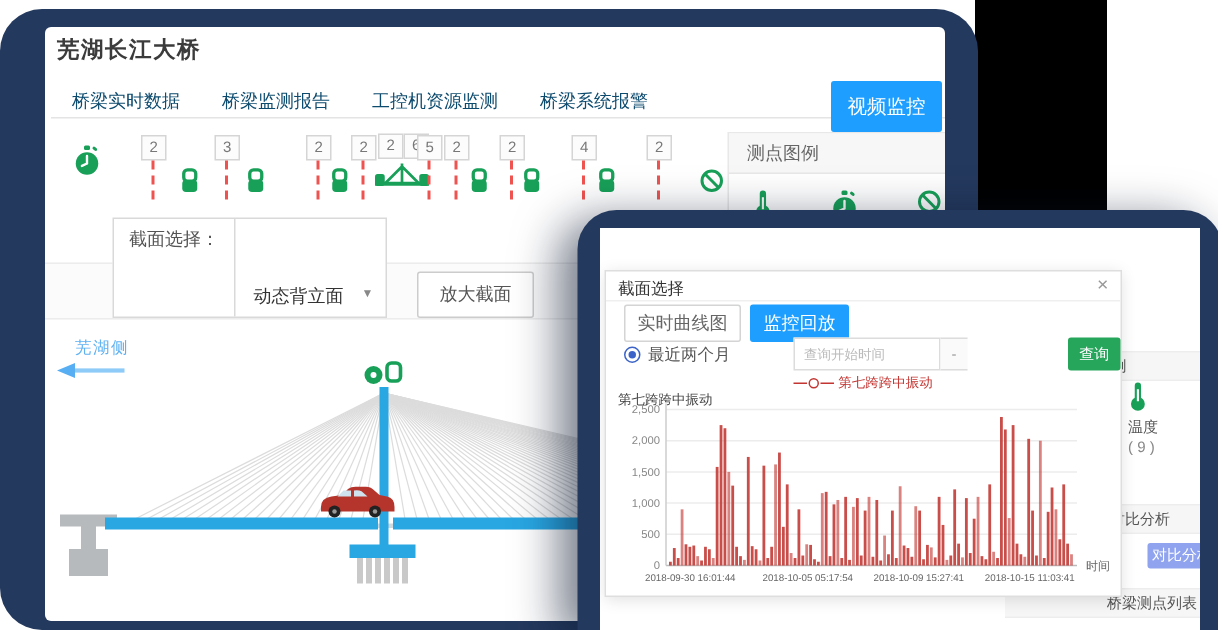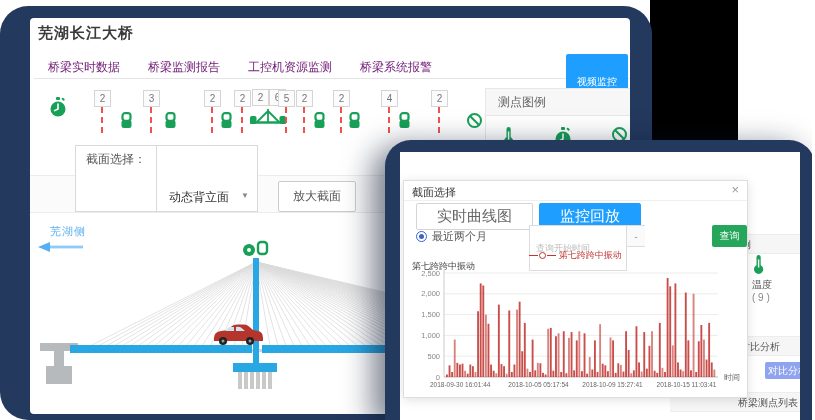--- a/index.html
+++ b/index.html
@@ -5,23 +5,23 @@
   html,body{margin:0;padding:0;background:#fff;}
   #canvas{position:relative;width:812px;height:420px;background:#fff;overflow:hidden;
     font-family:"Liberation Sans","DejaVu Sans",sans-serif;-webkit-font-smoothing:antialiased;}
   .black-patch{position:absolute;left:650px;top:0;width:88px;height:142px;background:#000;}
 
   
   #frameA{position:absolute;left:0;top:6px;width:652px;height:414px;background:#24395e;border-radius:28px;}
   #winA{position:absolute;left:30px;top:12px;width:600px;height:396px;background:#fff;border-radius:4px;overflow:hidden;}
   .winA-title{position:absolute;left:8px;top:6px;font-size:15px;color:#3b3b3b;font-weight:600;letter-spacing:1px;}
   .tabbarA{position:absolute;left:4px;top:34px;right:0;height:27px;border-bottom:1px solid #e4e4e4;display:flex;box-sizing:border-box;}
-  .tabA{font-size:12px;color:#701a75;padding:7px 14px 0;height:20px;cursor:default;}
+  .tabA{font-size:12px;color:#0c4a6e;padding:7px 14px 0;height:20px;cursor:default;}
   .tabA.active{border:1px solid #e2e2e2;border-bottom:1px solid #fff;background:#fff;color:#b3b3b3;border-radius:2px 2px 0 0;margin-bottom:-1px;}
-  .video-btn{position:absolute;right:2px;top:36px;background:#1E9FFF;color:#fff;font-size:10px;padding:21px 11px;border:none;border-radius:2px;}
+  .video-btn{position:absolute;right:2px;top:36px;background:#1E9FFF;color:#fff;font-size:13px;padding:8px 11px;border:none;border-radius:2px;}
   #strip{position:absolute;left:0;top:68px;width:600px;height:58px;}
   .tok{position:absolute;}
   .numbox{width:15px;height:15px;line-height:15px;text-align:center;font-size:10px;color:#777;background:#fcfcfc;border:1px solid #d5d5d5;}
   .dash{position:absolute;border-left:2px dashed #ef5350;height:26px;}
   #legendPanelA{position:absolute;left:455px;top:70px;width:200px;height:130px;border:1px solid #e8e8e8;background:#fff;}
   .lpA-header{height:26px;line-height:26px;background:#f7f7f7;border-bottom:1px solid #e8e8e8;font-size:12px;color:#666;padding-left:12px;}
   .lpA-icons{display:flex;gap:38px;padding:10px 0 0 16px;}
   #sectionBar{position:absolute;left:0;top:157px;width:600px;height:38px;background:#fbfbfb;border-top:1px solid #ececec;border-bottom:1px solid #ececec;display:flex;align-items:flex-end;padding-left:45px;box-sizing:border-box;}
   .sel-group{display:inline-flex;border:1px solid #d9d9d9;background:#fff;}
   .sel-label{padding:5px 10px;border-right:1px solid #d9d9d9;font-size:12px;color:#555;}
@@ -42,28 +42,28 @@
   #bandCompare{top:184px;padding-left:70px;}
   .compare-btn{position:absolute;left:365px;top:210px;width:46px;height:17px;background:#8fa3ee;color:#fff;font-size:10px;border:none;border-radius:2px;line-height:17px;text-align:center;padding:0;}
   #bandList{top:240px;padding-left:68px;}
 
   
   #modal{position:absolute;left:3px;top:28px;width:345px;height:218px;background:#fff;border:1px solid #dedede;box-shadow:0 2px 10px rgba(0,0,0,.12);box-sizing:border-box;}
   .modal-header{height:19px;border-bottom:1px solid #efefef;position:relative;}
   .modal-title{position:absolute;left:8px;top:4px;font-size:11px;color:#333;}
   .modal-close{position:absolute;right:8px;top:1px;font-size:13px;color:#999;cursor:default;}
   .modal-tabs{position:absolute;left:12px;top:22px;display:flex;gap:6px;}
-  .mtab{font-size:15px;padding:3px 20px;border:1px solid #d4d4d4;color:#666;background:#fff;border-radius:2px;}
+  .mtab{font-size:12px;padding:3px 8px;border:1px solid #d4d4d4;color:#666;background:#fff;border-radius:2px;}
   .mtab.active{background:#1E9FFF;border-color:#1E9FFF;color:#fff;}
   .controls{position:absolute;left:0;top:44px;width:100%;height:24px;}
   .radio-wrap{position:absolute;left:12px;top:4px;font-size:11px;color:#555;display:flex;align-items:center;gap:5px;}
   .radio-dot{width:9px;height:9px;border-radius:50%;border:1px solid #3c64c8;position:relative;}
   .radio-dot::after{content:"";position:absolute;left:2px;top:2px;width:5px;height:5px;border-radius:50%;background:#3c64c8;}
   .dt-group{position:absolute;left:125px;top:0;display:flex;height:22px;}
-  .dt-input{width:84px;height:20px;border:1px solid #dcdcdc;font-size:9px;padding:12px 6px;color:#333;box-sizing:content-box;}
+  .dt-input{width:84px;height:20px;border:1px solid #dcdcdc;font-size:9px;padding:0 6px;color:#333;box-sizing:content-box;}
   .dt-input::placeholder{color:#bbb;}
   .dt-sep{width:18px;border-top:1px solid #dcdcdc;border-bottom:1px solid #dcdcdc;text-align:center;line-height:22px;color:#999;font-size:10px;background:#fafafa;}
   .query-btn{position:absolute;left:308px;top:0;width:35px;height:22px;background:#26a65b;color:#fff;border:none;border-radius:2px;font-size:10px;}
   .legend-row{position:absolute;left:0;top:68px;width:100%;text-align:center;font-size:9px;color:#c23531;}
   .lg-line{display:inline-block;width:9px;height:1px;background:#c23531;vertical-align:middle;}
   .lg-circ{display:inline-block;width:5px;height:5px;border:1px solid #c23531;border-radius:50%;vertical-align:middle;margin:0 1px;}
   #chartSVG{position:absolute;left:2px;top:78px;}
 </style>
 </head>
 <body>

